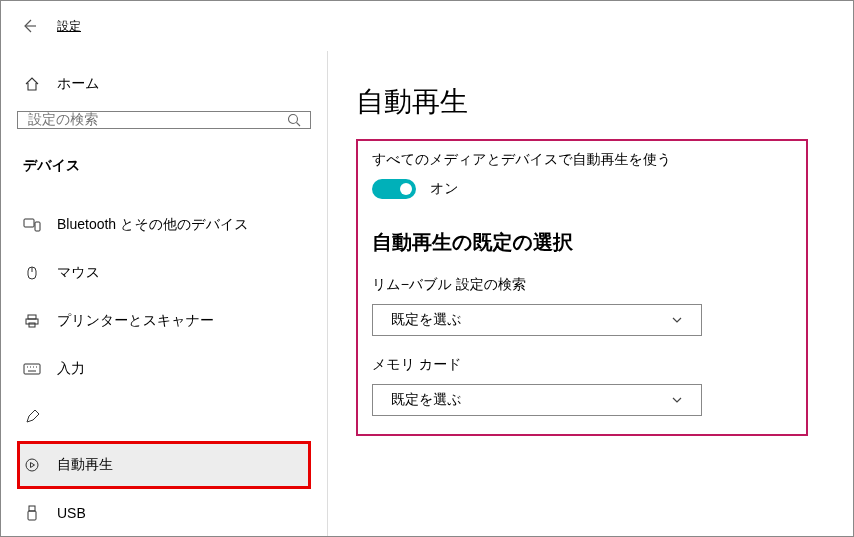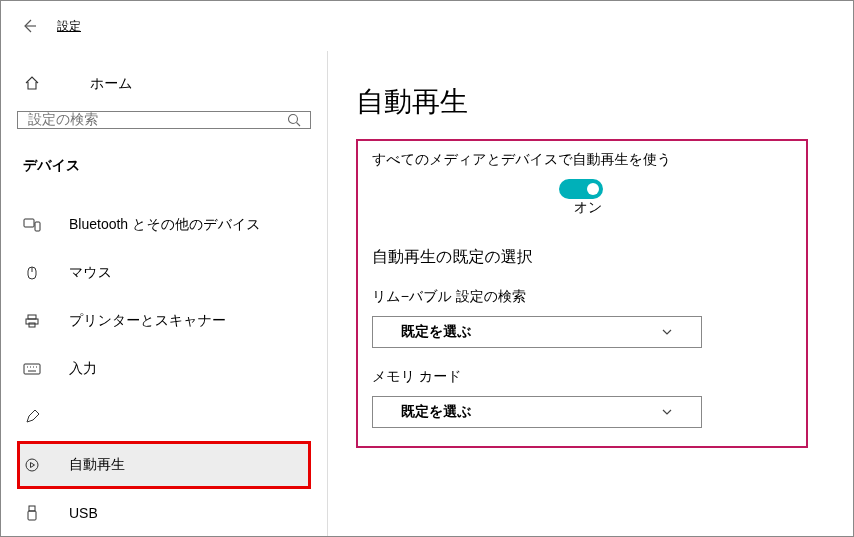--- a/index.html
+++ b/index.html
@@ -45,24 +45,23 @@
     }
     .sidebar {
       width: 327px;
       border-right: 1px solid #ddd;
       padding: 14px 16px 0 16px;
       display: flex;
       flex-direction: column;
     }
     .home-row {
       display: flex;
-      align-items: flex-start;
+      align-items: center;
       padding: 10px 6px;
       cursor: pointer;
-      gap: 33px;
     }
     .home-row .hicon { width: 18px; display:flex; align-items:center; justify-content:center; }
     .home-row .hlabel { margin-left: 16px; font-size: 14px; }
     .search-box {
       margin-top: 8px;
       height: 34px;
       border: 1px solid #808080;
       display: flex;
       align-items: center;
       padding: 0 8px 0 10px;
@@ -84,21 +83,20 @@
       font-weight: bold;
       padding-left: 6px;
     }
     .nav {}
     .nav-item {
       display: flex;
       align-items: center;
       height: 48px;
       padding: 0 6px;
       cursor: pointer;
-      gap: 12px;
     }
     .nav-item.selected {
       background: #ededed;
     }
     .nav-item.highlighted {
       outline: 3px solid #e60000;
       outline-offset: -3px;
     }
     .nicon {
       width: 18px;
@@ -118,56 +116,55 @@
       font-weight: 500;
       margin-top: 12px;
     }
     .panel-highlight {
       border: 2px solid #be185d;
       margin-top: 18px;
       padding: 10px 16px 18px 14px;
       width: 452px;
     }
     .setting-label { font-size: 14px; margin-bottom: 10px; }
-    .toggle-row { display: flex; align-items: center; margin-top: 8px; flex-direction: column; }
+    .toggle-row { display: flex; align-items: center; margin-top: 8px; }
     .toggle {
       width: 44px;
       height: 20px;
       border-radius: 10px;
       background: #00b0b9;
       position: relative;
       cursor: pointer;
     }
     .toggle .knob {
       width: 12px; height: 12px;
       background: #fff;
       border-radius: 50%;
       position: absolute;
       top: 4px;
       right: 4px;
     }
     .toggle-text { margin-left: 14px; font-size: 14px; }
     .subheading {
-      font-size: 16px;
+      font-size: 20px;
       margin-top: 30px;
-      font-weight: 400;
+      font-weight: 700;
     }
     .field-label { font-size: 14px; margin-top: 20px; }
     .dropdown {
       margin-top: 10px;
       width: 330px;
       height: 32px;
       border: 1px solid #888;
       display: flex;
       align-items: center;
       justify-content: space-between;
-      padding: 0 28px;
-      cursor: pointer;
-      background: #fff;
-      font-weight: bold;
+      padding: 0 18px;
+      cursor: pointer;
+      background: #fff;
     }
     .dropdown .dd-label { font-size: 14px; }
     .dropdown .chev { color: #444; display:flex; align-items:center; }
     svg { display: block; }
   </style>
 </head>
 <body>
 
 <div class="window">
 

